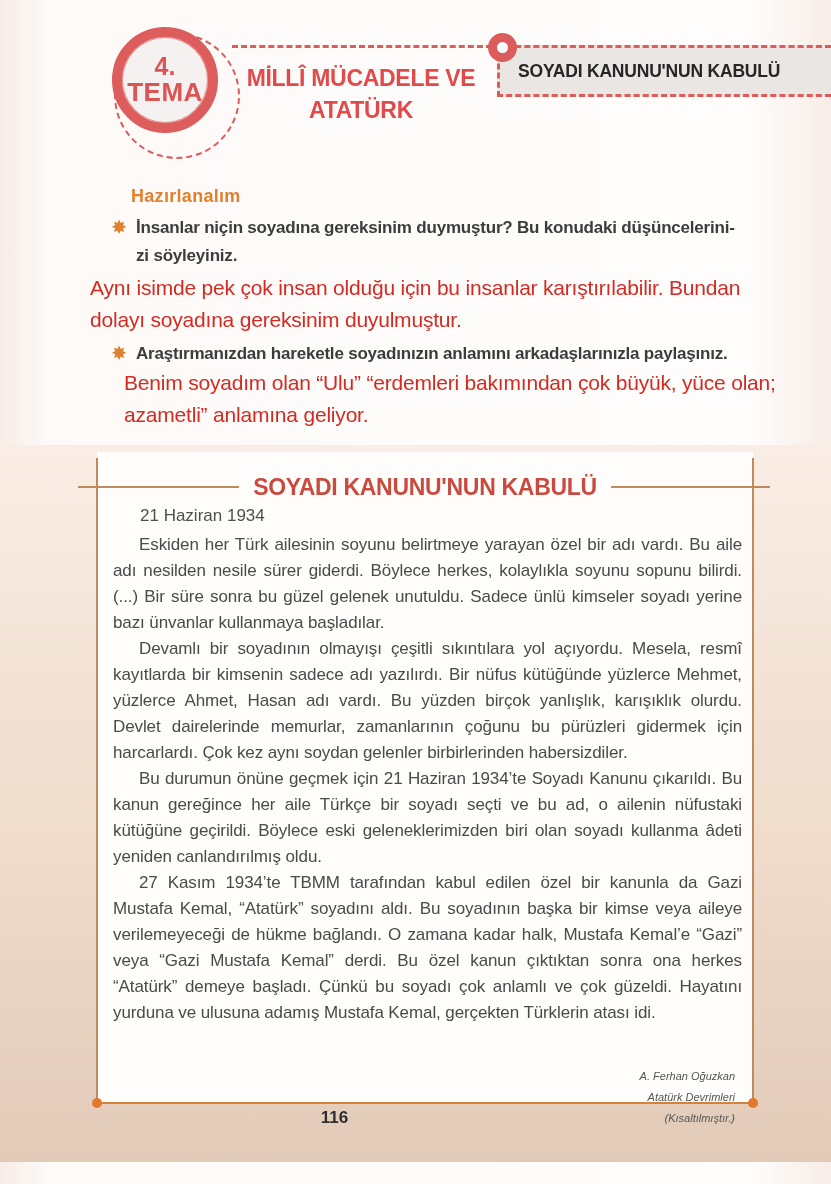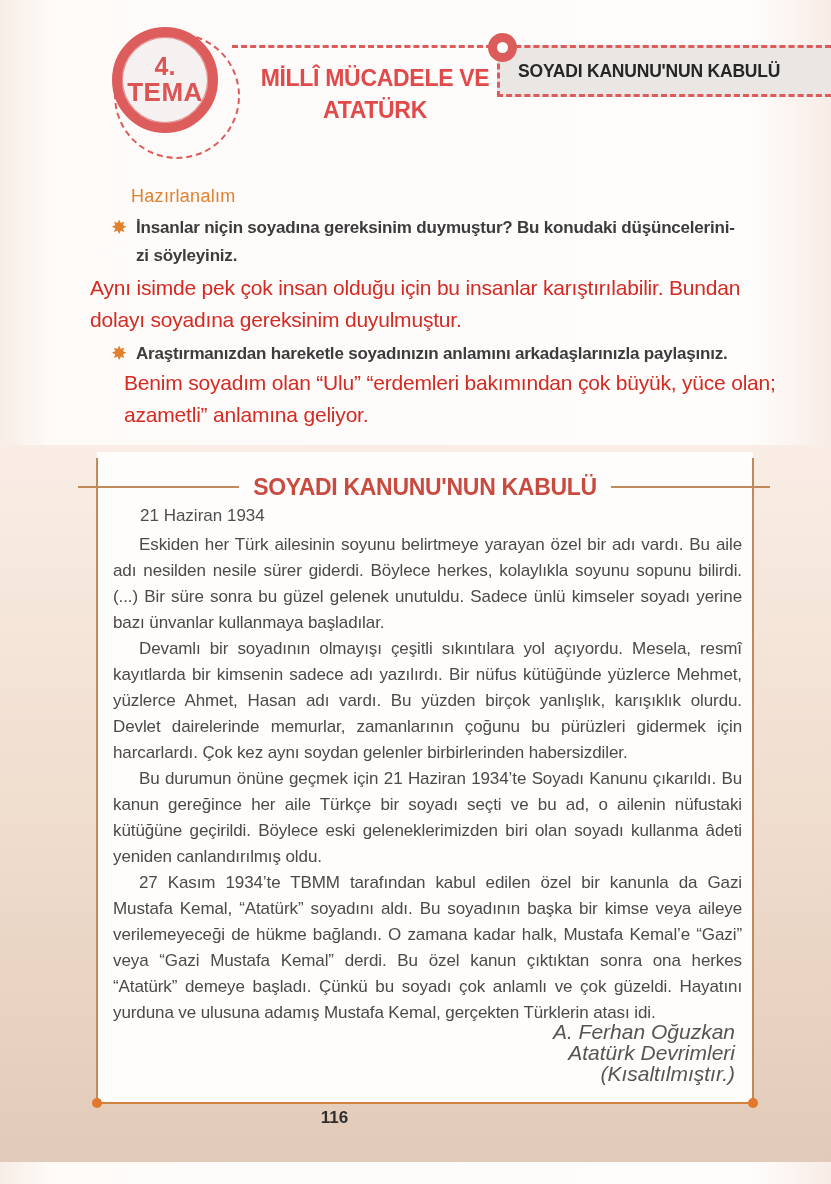--- a/index.html
+++ b/index.html
@@ -22,21 +22,21 @@
     box-shadow:0 0 0 1px #e8908f inset;
     display:flex;flex-direction:column;align-items:center;justify-content:center;
   }
   .badge-num{color:#dc5454;font-size:25px;font-weight:bold;line-height:24px;}
   .badge-label{color:#dc5454;font-size:26px;font-weight:bold;letter-spacing:.5px;line-height:28px;}
   .connector{
     position:absolute;left:232px;top:45px;width:260px;height:0;
     border-top:3px dashed #dc5b5b;
   }
   .unit-title{
-    position:absolute;left:258px;top:62px;width:234px;
+    position:absolute;left:244px;top:62px;width:234px;
     color:#e04a4a;font-size:23px;font-weight:bold;text-align:center;
     line-height:32px;letter-spacing:-.3px;
   }
   .lesson-banner{
     position:absolute;left:497px;top:45px;width:334px;height:52px;
     background:#e9e6e4;
     border-top:3px dashed #dc5b5b;border-left:3px dashed #dc5b5b;border-bottom:3px dashed #dc5b5b;
     box-sizing:border-box;
     display:flex;align-items:center;
   }
@@ -45,21 +45,21 @@
     padding-left:18px;white-space:nowrap;
   }
   .donut{
     position:absolute;left:488px;top:33px;width:11px;height:11px;
     background:#fff;border:9px solid #dc5b5b;border-radius:50%;
   }
 
   
   .prep-heading{
     position:absolute;left:131px;top:186px;
-    color:#e0812f;font-size:18px;font-weight:normal;letter-spacing:.3px;
+    color:#e0812f;font-size:18px;font-weight:bold;letter-spacing:.3px;
   }
   .question{
     position:absolute;display:flex;gap:10px;
     color:#3c3c3c;font-size:17px;font-weight:bold;line-height:28px;letter-spacing:-.2px;
   }
   .q1{left:112px;top:214px;width:660px;}
   .q2{left:112px;top:340px;width:690px;}
   .star{color:#e0812f;font-size:17px;line-height:28px;}
   .answer{
     position:absolute;color:#d32a22;font-size:21px;line-height:32px;letter-spacing:-.2px;
@@ -95,22 +95,22 @@
   .reading-date{
     position:absolute;left:140px;top:506px;
     color:#4f4f4f;font-size:17px;
   }
   .reading-body{
     position:absolute;left:113px;top:532px;width:629px;
     color:#4a4a4a;font-size:17px;line-height:26px;text-align:justify;
   }
   .reading-body p{margin:0;text-indent:26px;letter-spacing:-.1px;}
   .attribution{
-    position:absolute;left:400px;top:1021px;width:335px;
-    text-align:right;color:#555;font-size:21px;font-style:italic;line-height:21px;
+    position:absolute;left:400px;top:1066px;width:335px;
+    text-align:right;color:#555;font-size:11px;font-style:italic;line-height:21px;
   }
 
   
   .page-number{
     position:absolute;left:0;top:1108px;width:669px;text-align:center;
     color:#2e2e2e;font-size:17px;font-weight:bold;
   }
 </style>
 </head>
 <body>

